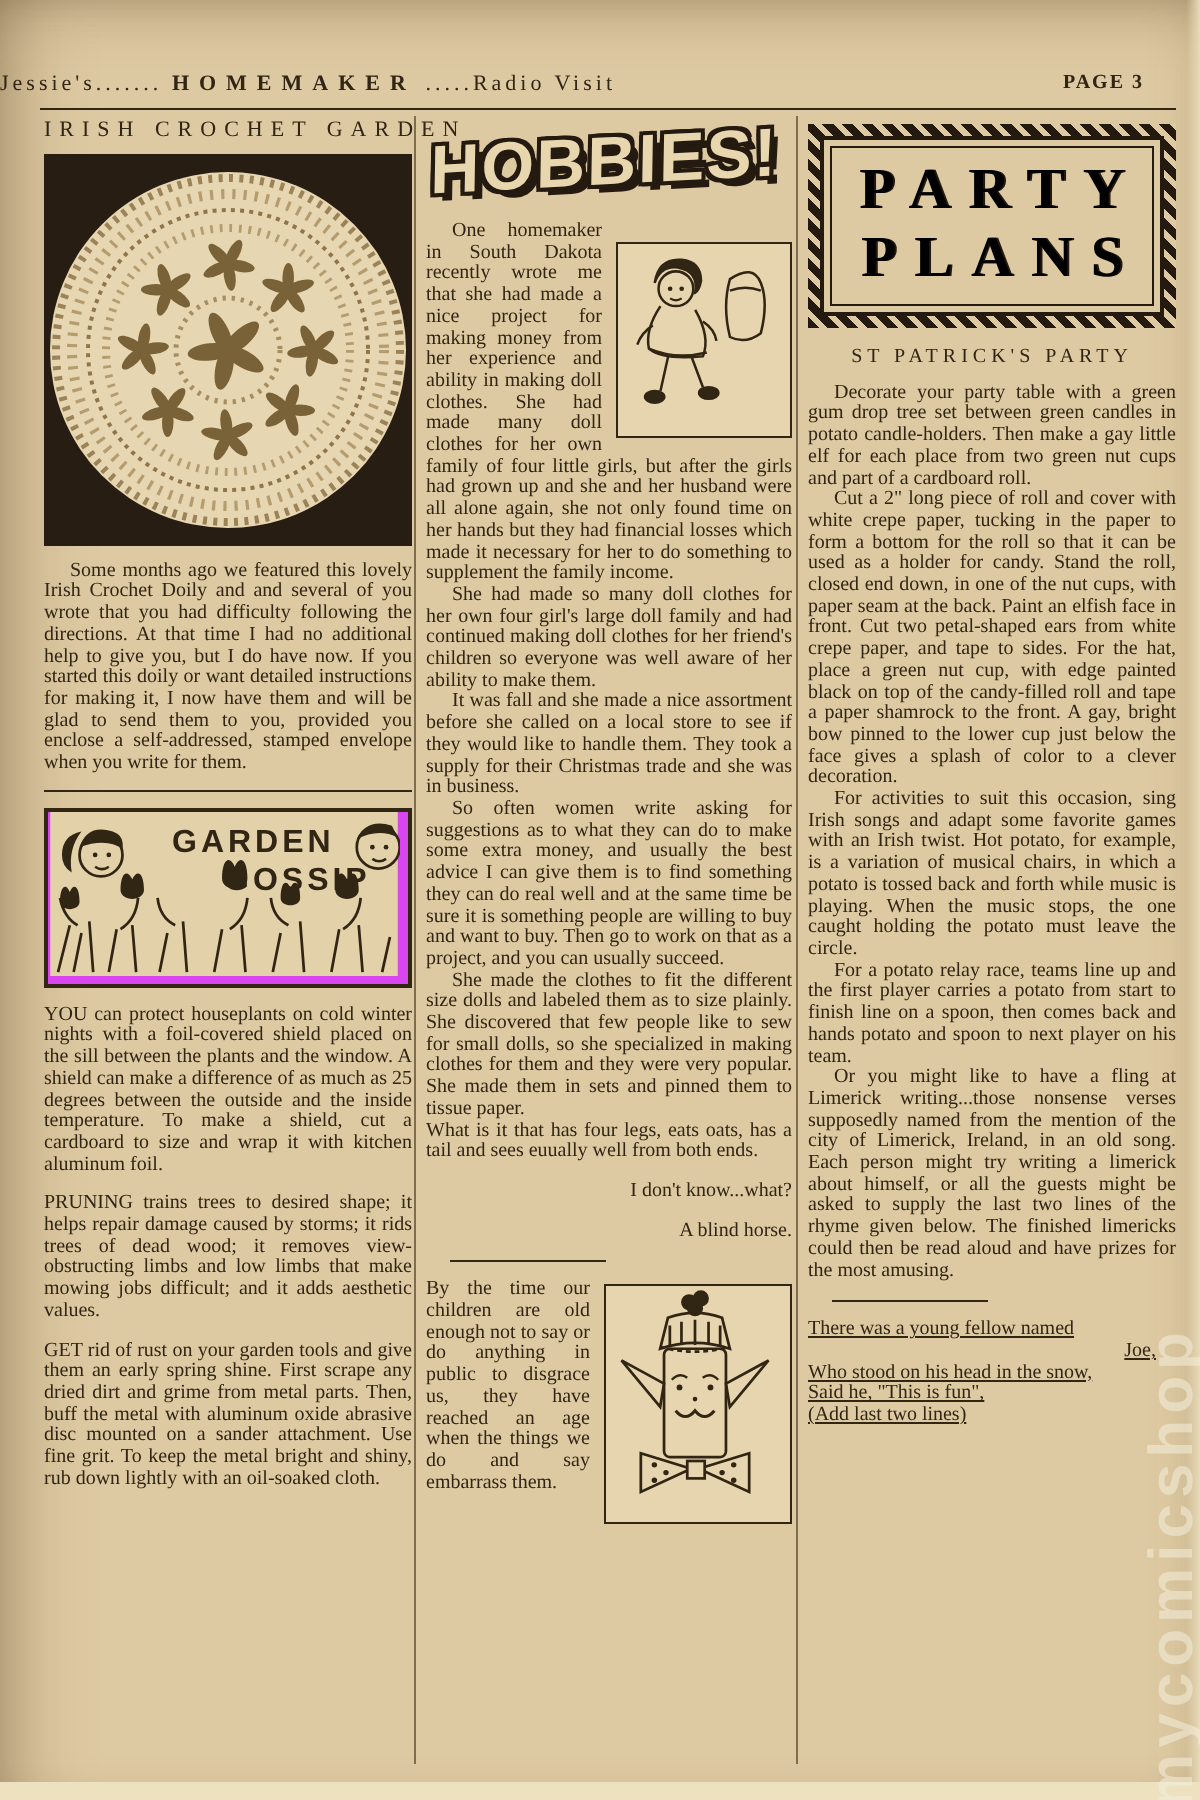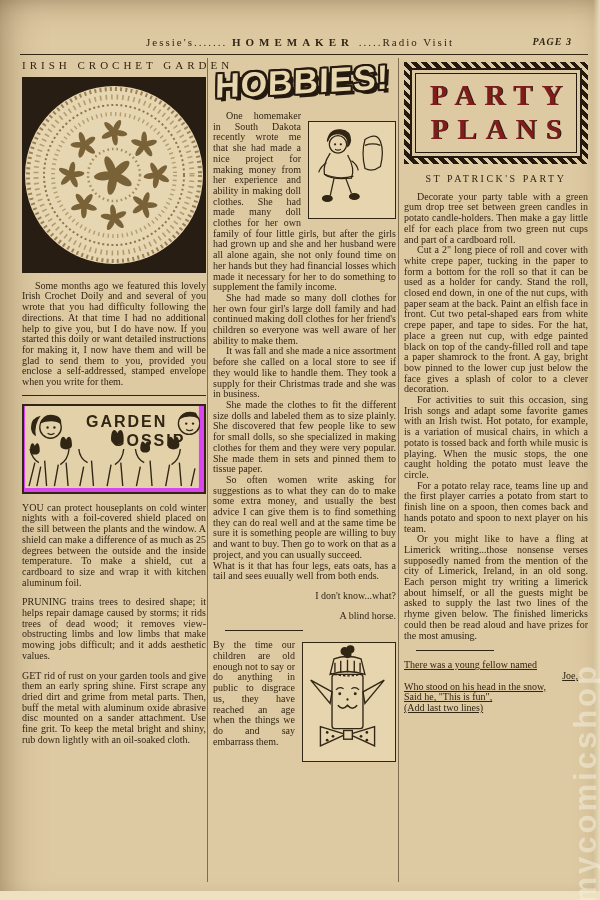--- a/index.html
+++ b/index.html
@@ -11,24 +11,24 @@
                    inset 0 -14px 22px -20px rgba(92,66,34,.3);
         color:#312514;}
   .bottom-edge{position:absolute;left:0;right:0;bottom:0;height:9px;background:#eee1c0;}
   .right-edge{position:absolute;right:0;top:0;width:7px;height:100%;
         background:linear-gradient(to left,#e9dcba,rgba(233,220,186,0));}
   .watermark{position:absolute;right:-4px;bottom:-4px;writing-mode:vertical-rl;
         transform:rotate(180deg);font:700 31px "Liberation Sans",sans-serif;
         color:rgba(244,238,220,.55);letter-spacing:3px;z-index:9;pointer-events:none;}
 
   
-  .masthead{position:absolute;top:36px;left:0;width:600px;text-align:center;
+  .masthead{position:absolute;top:36px;left:0;width:600px;text-align:left;
         font-size:11px;letter-spacing:2px;white-space:nowrap;}
   .masthead .mast-title{letter-spacing:5px;font-weight:bold;}
-  .page-num{position:absolute;top:36px;right:28px;font-size:10px;font-weight:bold;letter-spacing:1px;font-style:italic;}
+  .page-num{position:absolute;top:36px;right:28px;font-size:10px;font-weight:bold;letter-spacing:1px;}
   .header-rule{position:absolute;top:54px;left:20px;width:568px;border-top:1.5px solid #312514;}
 
   
   .vsep{position:absolute;top:58px;height:824px;width:0;border-left:1px solid rgba(62,46,24,.6);}
   .vsep1{left:207px;} .vsep2{left:398px;}
 
   .col{position:absolute;top:60px;font-size:10px;line-height:10.7px;text-align:justify;}
   .col-left{left:22px;width:184px;}
   .col-mid{left:213px;width:183px;}
   .col-right{left:404px;width:184px;}
@@ -60,21 +60,21 @@
         margin:2px 0 4px 7px;}
   .riddle{}
   .riddle-ans{text-indent:0;padding-left:30px;margin-top:9px;text-align:right;}
 
   
   .party-frame{background:repeating-linear-gradient(45deg,#241a10 0 4px,#decaa2 4px 7px);
         padding:6px;margin:2px 0 10px;}
   .party-inner{background:#decaa2;border:2px solid #241a10;box-shadow:inset 0 0 0 3px #decaa2,
         inset 0 0 0 4px #241a10;padding:8px 4px 10px;text-align:center;}
   .party-line{font:700 29px "Liberation Serif",serif;letter-spacing:9px;line-height:34px;
-        text-indent:9px;color:#7f1d1d;text-shadow:1px 0 0 #241a10;}
+        text-indent:9px;color:#000000;text-shadow:1px 0 0 #241a10;}
   .st-head{text-align:center;font-size:10px;letter-spacing:2.5px;margin:4px 0 7px;white-space:nowrap;}
   .limerick{text-align:left;margin-top:2px;text-decoration:underline;}
   .joe-line{display:block;text-align:right;padding-right:10px;}
   svg{display:block;}
 </style>
 </head>
 <body>
 
 <div class="page">
 
@@ -199,22 +199,22 @@
             <path d="M58 24 q8 -3 16 0"></path>
           </g>
           <circle cx="27" cy="23" r="1.2" fill="#312514"></circle>
             <circle cx="33" cy="23" r="1.2" fill="#312514"></circle>
           <path d="M27 28 q3 2 6 0" stroke="#312514" stroke-width="1.1" fill="none"></path>
         </svg>
       </div>
       <p class="ind">One homemaker in South Dakota recently wrote me that she had made a nice project for making money from her experience and ability in making doll clothes. She had made many doll clothes for her own family of four little girls, but after the girls had grown up and she and her husband were all alone again, she not only found time on her hands but they had financial losses which made it necessary for her to do something to supplement the family income.</p>
       <p class="ind">She had made so many doll clothes for her own four girl's large doll family and had continued making doll clothes for her friend's children so everyone was well aware of her ability to make them.</p>
       <p class="ind">It was fall and she made a nice assortment before she called on a local store to see if they would like to handle them. They took a supply for their Christmas trade and she was in business.</p>
+      <p class="ind">So often women write asking for suggestions as to what they can do to make some extra money, and usually the best advice I can give them is to find something they can do real well and at the same time be sure it is something people are willing to buy and want to buy. Then go to work on that as a project, and you can usually succeed.</p>
       <p class="ind">She made the clothes to fit the different size dolls and labeled them as to size plainly. She discovered that few people like to sew for small dolls, so she specialized in making clothes for them and they were very popular. She made them in sets and pinned them to tissue paper.</p>
-      <p class="ind">So often women write asking for suggestions as to what they can do to make some extra money, and usually the best advice I can give them is to find something they can do real well and at the same time be sure it is something people are willing to buy and want to buy. Then go to work on that as a project, and you can usually succeed.</p>
     </div>
 
     <div class="riddle">
       <p>What is it that has four legs, eats oats, has a tail and sees euually well from both ends.</p>
       <p class="riddle-ans">I don't know...what?</p>
       <p class="riddle-ans">A blind horse.</p>
     </div>
 
     <hr class="hr-short">
 

